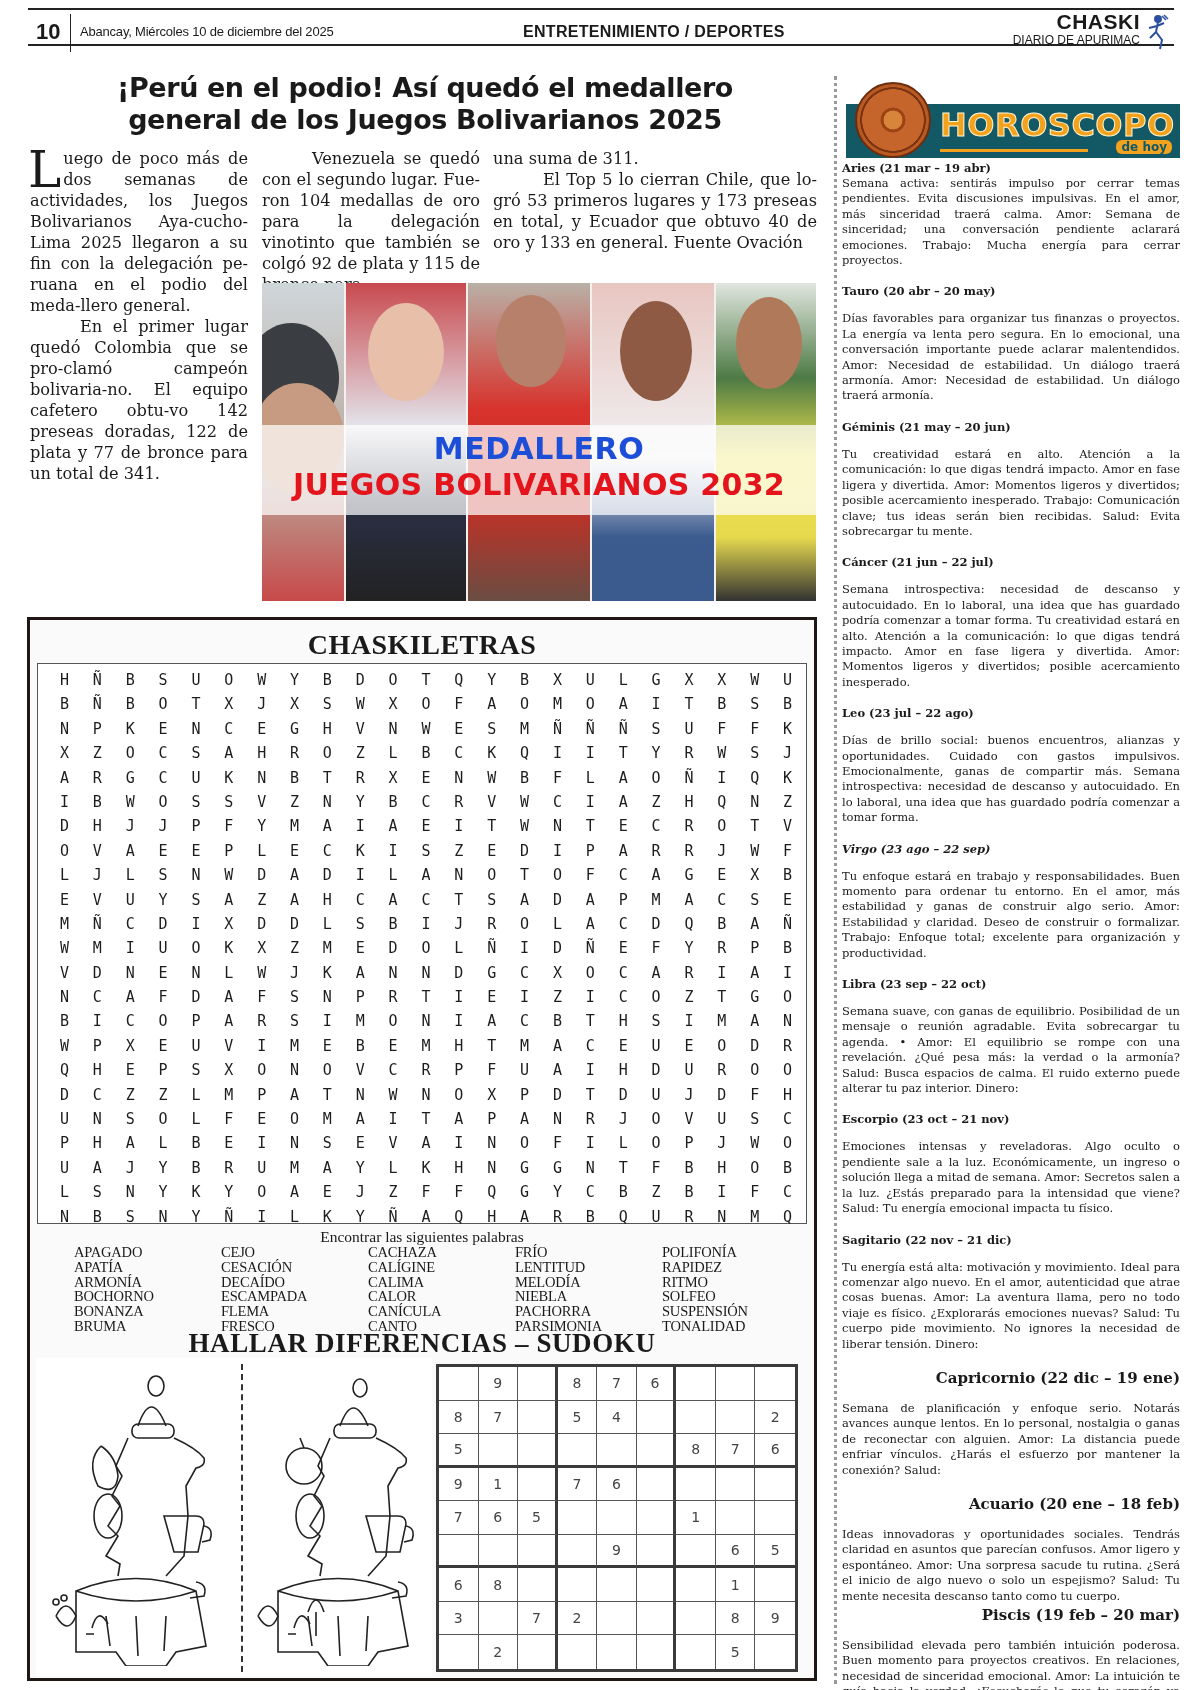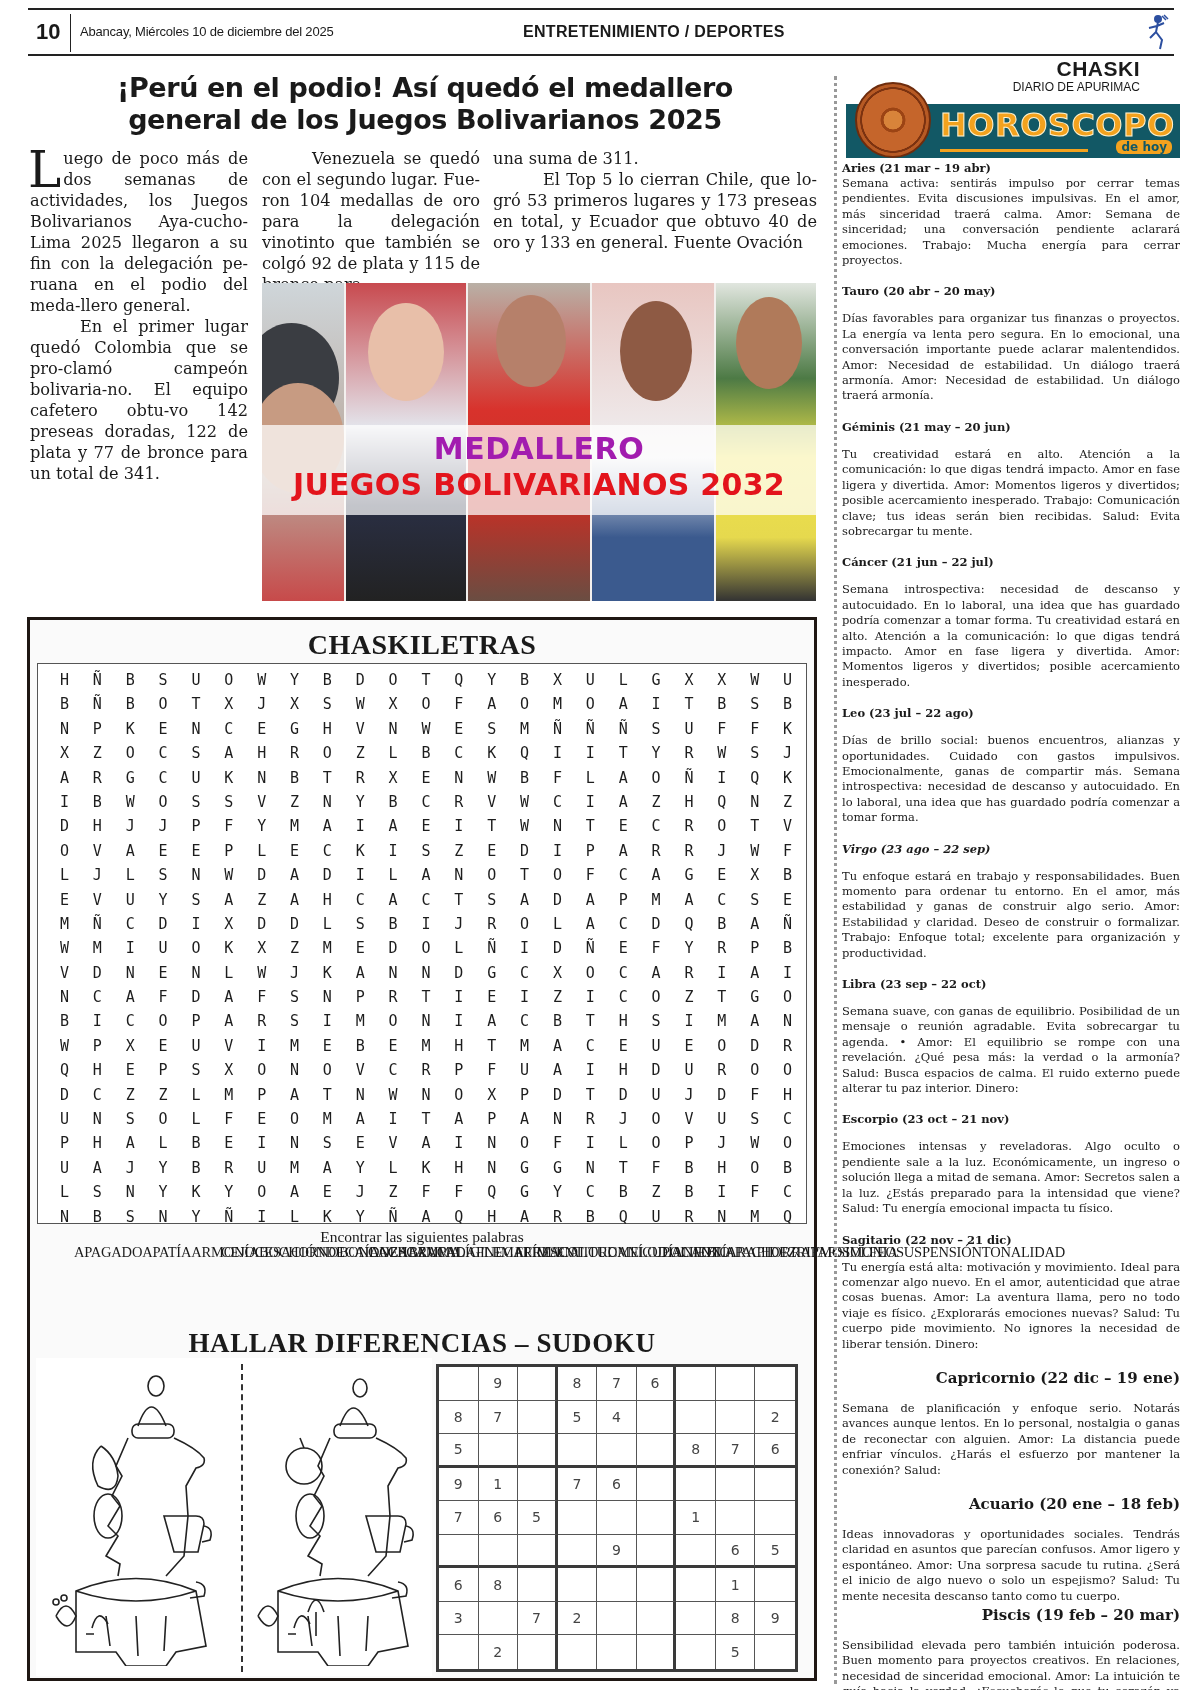--- a/index.html
+++ b/index.html
@@ -1,55 +1,55 @@
 <!DOCTYPE html>
 <html><head>
 <meta charset="utf-8">
 <style>
   * { box-sizing: border-box; margin: 0; padding: 0; }
   html, body { width: 1200px; height: 1690px; background: #ffffff; overflow: hidden; }
   body { position: relative; font-family: "DejaVu Serif", "Liberation Serif", serif; color: #1a1a1a; }
 
   
-  .masthead { position: absolute; left: 28px; top: 8px; width: 1146px; height: 48px; border-top: 2px solid #222; border-bottom: 2px solid #222; }
+  .masthead { position: absolute; left: 28px; top: 8px; width: 1146px; height: 38px; border-top: 2px solid #222; border-bottom: 2px solid #222; }
   .page-num { position: absolute; left: 8px; top: 9px; font-family: "Liberation Sans", sans-serif; font-weight: bold; font-size: 22px; }
   .page-sep { position: absolute; left: 42px; top: 4px; width: 1px; height: 38px; background: #222; }
   .dateline { position: absolute; left: 52px; top: 14px; font-family: "Liberation Sans", sans-serif; font-size: 13px; letter-spacing: -0.2px; text-align: center; }
   .section { position: absolute; left: 495px; top: 13px; font-family: "Liberation Sans", sans-serif; font-weight: bold; font-size: 16px; letter-spacing: 0.3px; }
-  .brand { position: absolute; right: 34px; top: 1px; text-align: right; font-family: "Liberation Sans", sans-serif; margin-top: 47px; }
+  .brand { position: absolute; right: 34px; top: 1px; text-align: right; font-family: "Liberation Sans", sans-serif; }
   .brand-name { font-weight: bold; font-size: 21px; line-height: 22px; letter-spacing: 0.5px; }
   .brand-sub { font-size: 12px; line-height: 14px; }
   .brand-icon { position: absolute; right: 4px; top: 4px; width: 26px; height: 38px; }
 
   
   .headline { position: absolute; left: 100px; top: 72px; width: 650px; text-align: center; font-family: "DejaVu Sans", sans-serif; font-weight: bold; font-size: 27px; line-height: 32px; letter-spacing: -0.4px; color: #1a1a1a; }
   .col { position: absolute; font-size: 16.2px; line-height: 21px; text-align: justify; hyphens: manual; }
   .col p { margin: 0; }
   .col p.indent { text-indent: 50px; }
   .col1 { left: 30px; top: 148px; width: 218px; }
   .col2 { left: 262px; top: 148px; width: 218px; }
   .col3 { left: 493px; top: 148px; width: 324px; }
   .dropcap { float: left; font-size: 50px; line-height: 40px; margin: 2px 2px 0 -2px; font-family: "DejaVu Serif", serif; }
 
   .photo { position: absolute; left: 262px; top: 283px; width: 554px; height: 318px; overflow: hidden; background: #f3f0ee; }
   .strip { position: absolute; top: 0; height: 318px; }
   .band { position: absolute; left: 0; top: 142px; width: 554px; height: 90px; background: rgba(255,255,255,0.72); }
-  .banner-l1 { position: absolute; left: 0; top: 148px; width: 554px; text-align: center; font-family: "DejaVu Sans", sans-serif; font-weight: bold; font-size: 30px; color: #a21caf; letter-spacing: 0.5px; }
+  .banner-l1 { position: absolute; left: 0; top: 148px; width: 554px; text-align: center; font-family: "DejaVu Sans", sans-serif; font-weight: bold; font-size: 30px; color: #1d4ed8; letter-spacing: 0.5px; }
   .banner-l2 { position: absolute; left: 0; top: 184px; width: 554px; text-align: center; font-family: "DejaVu Sans", sans-serif; font-weight: bold; font-size: 30px; color: #e3141c; letter-spacing: 0.3px; }
   .face { position: absolute; border-radius: 50%; }
 
   
   .puzzles { position: absolute; left: 27px; top: 617px; width: 790px; height: 1064px; border: 3px solid #1f1713; background: #fafafa; }
   .chask-title { position: absolute; left: 0; top: 9px; width: 100%; text-align: center; font-family: "Liberation Serif", serif; font-weight: bold; font-size: 28px; letter-spacing: 0.5px; }
   .grid-frame { position: absolute; left: 7px; top: 43px; width: 770px; height: 561px; border: 1px solid #555; background: #fff; }
   .ws-grid { position: absolute; left: 10px; top: 4px; width: 756px; display: grid; grid-template-columns: repeat(21, 1fr); }
   .ws-cell { height: 24.4px; text-align: center; font-family: "DejaVu Sans Mono", monospace; font-size: 15px; line-height: 24.4px; color: #1d1d1d; }
   .find-title { position: absolute; left: 0; top: 608px; width: 100%; text-align: center; font-family: "Liberation Serif", serif; font-weight: normal; font-size: 15.5px; }
   .words { position: absolute; left: 44px; top: 625px; width: 740px; display: grid; grid-template-columns: 147px 147px 147px 147px 147px; }
-  .word-col { display: flex; }
+  .word-col { display: flex; flex-direction: column; }
   .word { font-family: "Liberation Serif", serif; font-size: 14.5px; line-height: 14.8px; text-transform: uppercase; letter-spacing: -0.2px; }
   .hallar-title { position: absolute; left: 0; top: 708px; width: 100%; text-align: center; font-family: "Liberation Serif", serif; font-weight: bold; font-size: 27px; letter-spacing: 0.6px; }
 
   .diff-area { position: absolute; left: 6px; top: 738px; width: 396px; height: 318px; background: #fff; }
   .diff-sep { position: absolute; left: 205px; top: 6px; height: 308px; border-left: 2px dashed #333; }
   .diff-img { position: absolute; top: 8px; width: 185px; height: 300px; }
 
   .sudoku { position: absolute; left: 406px; top: 744px; width: 362px; height: 308px; border: 3px solid #3a3a3a; display: grid; grid-template-columns: repeat(9, 1fr); grid-template-rows: repeat(9, 1fr); background: #fff; }
   .sd-cell { border-right: 1px solid #555; border-bottom: 1px solid #555; display: flex; align-items: center; justify-content: center; font-family: "DejaVu Sans", sans-serif; font-size: 14px; color: #444; }
   .sd-cell.br { border-right: 3px solid #3a3a3a; }

